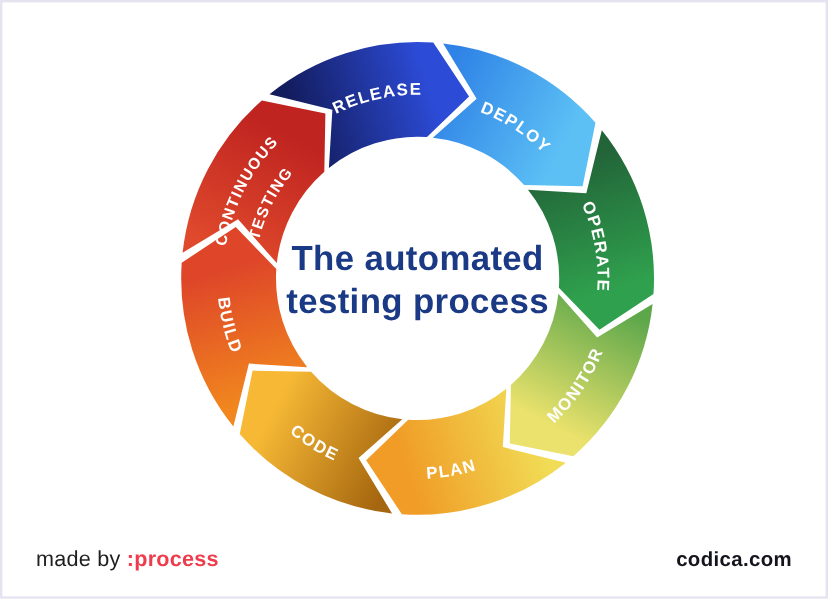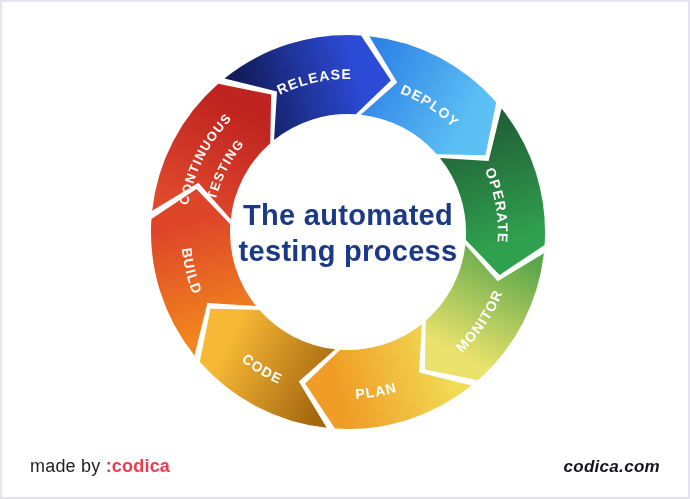--- a/index.html
+++ b/index.html
@@ -103,17 +103,17 @@
         <text class="seg-label" fill="#ffffff" font-size="14" letter-spacing="1.2" text-anchor="middle"><textPath href="#lp5_0" xlink:href="#lp5_0" startOffset="50%">CODE</textPath></text>
         <text class="seg-label" fill="#ffffff" font-size="14" letter-spacing="1.2" text-anchor="middle"><textPath href="#lp6_0" xlink:href="#lp6_0" startOffset="50%">BUILD</textPath></text>
         <text class="seg-label" fill="#ffffff" font-size="13" letter-spacing="1.2" text-anchor="middle"><textPath href="#lp7_0" xlink:href="#lp7_0" startOffset="50%">CONTINUOUS</textPath></text>
         <text class="seg-label" fill="#ffffff" font-size="13" letter-spacing="1.2" text-anchor="middle"><textPath href="#lp7_1" xlink:href="#lp7_1" startOffset="50%">TESTING</textPath></text>
       </g>
     <text class="center-title" x="346" y="223" text-anchor="middle" fill="#1a3a85">The automated</text>
     <text class="center-title" x="346" y="259" text-anchor="middle" fill="#1a3a85">testing process</text>
   </svg>
 
   <div class="footer">
-    <div class="made-by"><span style="color: rgb(30, 30, 30); text-align: right;">made by </span><span class="brand" style="color: rgb(238, 60, 76);">:codica</span></div>
-    <div class="site" style="color: rgb(20, 20, 29); font-style: italic;">codica.com</div>
+    <div class="made-by"><span style="color: rgb(30, 30, 30); text-align: right;">made by </span><span class="brand" style="color: rgb(238, 60, 76);">:process</span></div>
+    <div class="site" style="color: rgb(20, 20, 29);">codica.com</div>
   </div>
 
 </div>
 
 </body></html>

